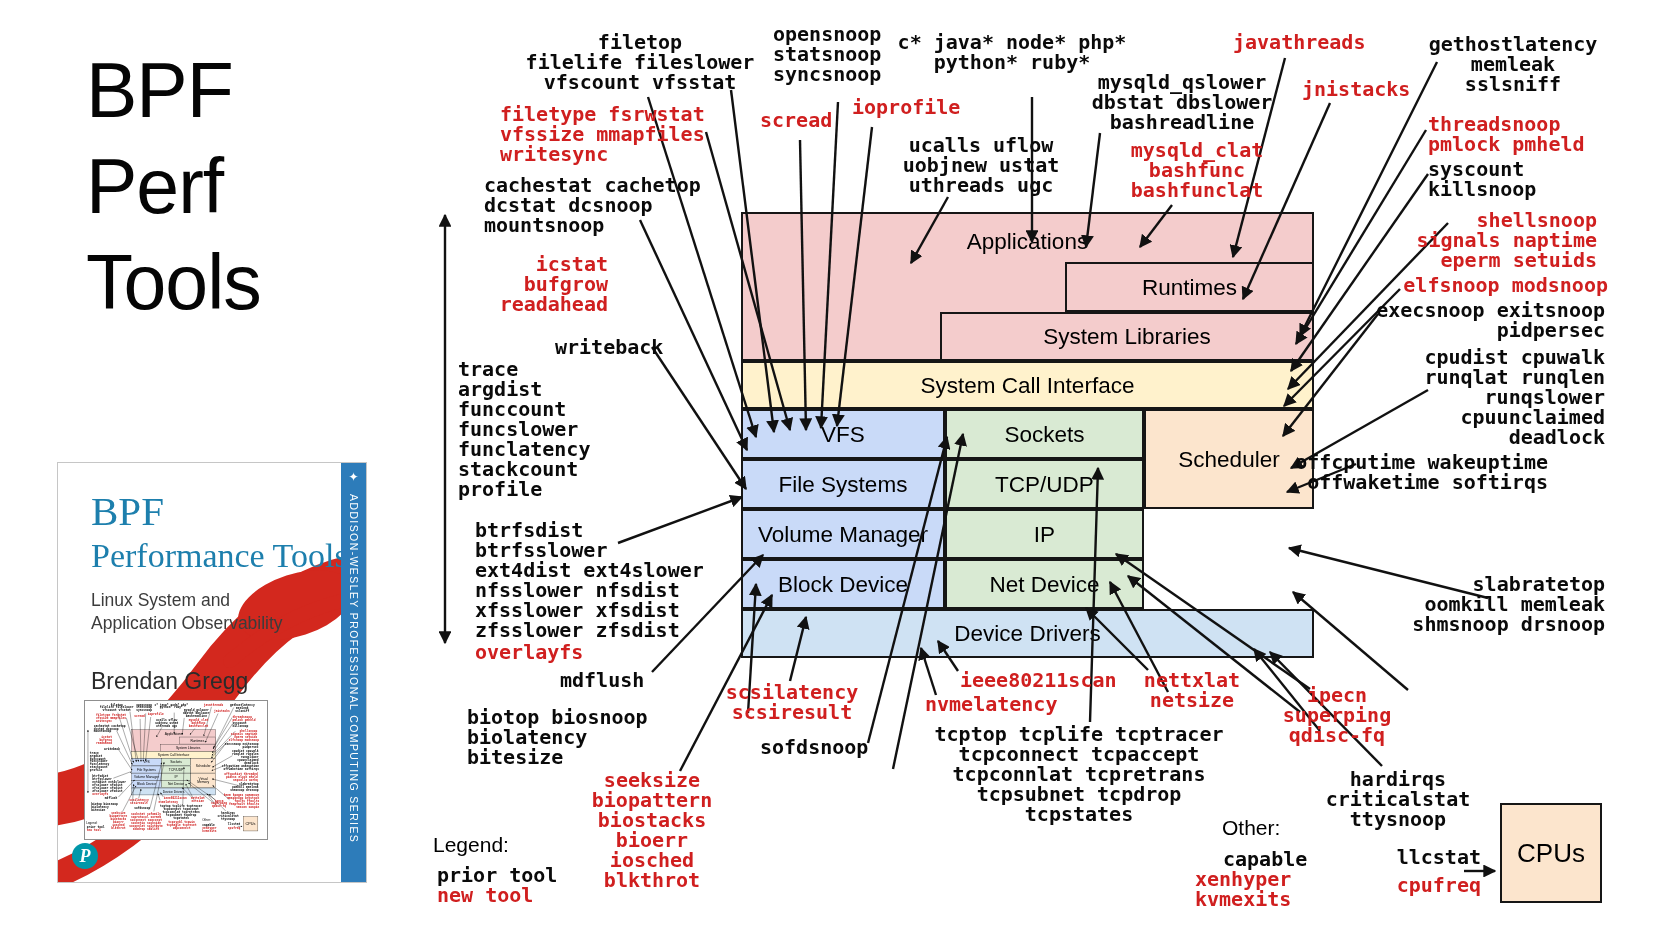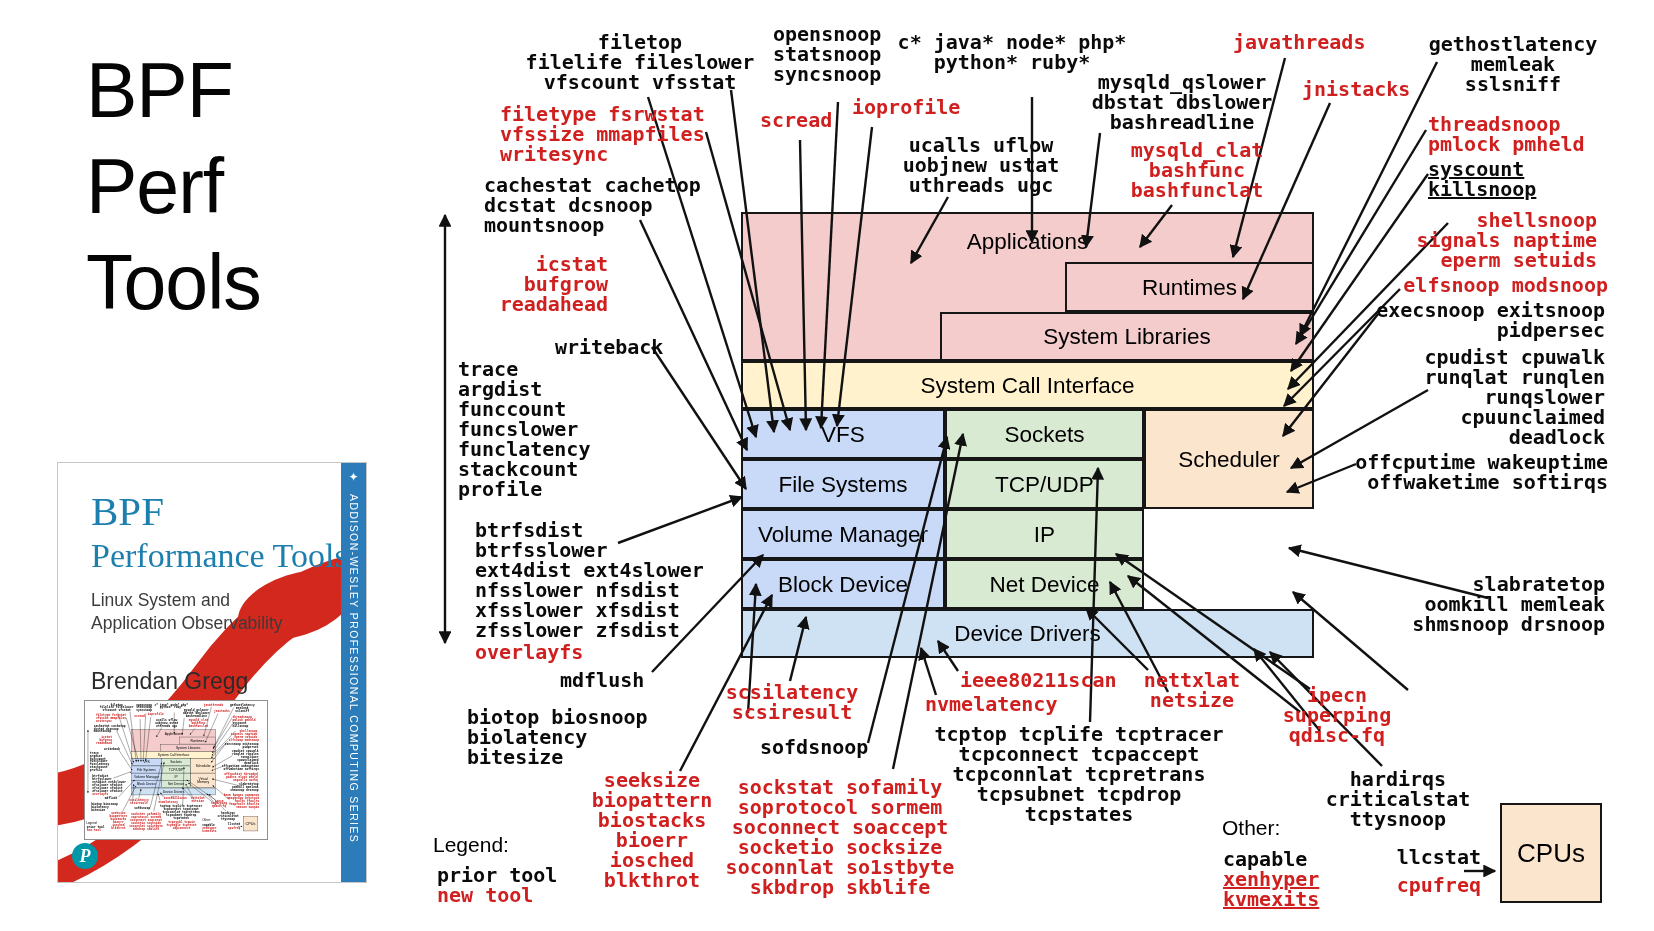--- a/index.html
+++ b/index.html
@@ -377,21 +377,21 @@
 vfssize mmapfiles
 writesync</div>
       <div class="tool left red" style="left: 1428px; top: 114px;">threadsnoop
 pmlock pmheld</div>
       <div class="tool center" style="left: 981px; top: 135px;">ucalls uflow
 uobjnew ustat
 uthreads ugc</div>
       <div class="tool center red" style="left: 1197px; top: 140px;">mysqld_clat
 bashfunc
 bashfunclat</div>
-      <div class="tool left" style="left: 1428px; top: 159px; text-decoration: underline;">syscount
+      <div class="tool left" style="left: 1428px; top: 159px;">syscount
 killsnoop</div>
       <div class="tool left" style="left: 484px; top: 175px;">cachestat cachetop
 dcstat dcsnoop
 mountsnoop</div>
       <div class="tool right red" style="left: 1597px; top: 210px;">shellsnoop
 signals naptime
 eperm setuids</div>
       <div class="tool right red" style="left: 608px; top: 254px;">icstat
 bufgrow
 readahead</div>
@@ -404,21 +404,21 @@
 runqslower
 cpuunclaimed
 deadlock</div>
       <div class="tool left" style="left: 458px; top: 359px;">trace
 argdist
 funccount
 funcslower
 funclatency
 stackcount
 profile</div>
-      <div class="tool right" style="left: 1608px; top: 452px; text-align: right;">offcputime wakeuptime
+      <div class="tool right" style="left: 1548px; top: 452px; text-align: right;">offcputime wakeuptime
 offwaketime softirqs</div>
       <div class="tool left" style="left: 475px; top: 520px;">btrfsdist
 btrfsslower
 ext4dist ext4slower
 nfsslower nfsdist
 xfsslower xfsdist
 zfsslower zfsdist</div>
       <div class="tool right" style="left: 1605px; top: 574px;">slabratetop
 oomkill memleak
 shmsnoop drsnoop</div>
@@ -444,28 +444,22 @@
       <div class="tool left" style="left: 760px; top: 737px;">sofdsnoop</div>
       <div class="tool center" style="left: 1398px; top: 769px;">hardirqs
 criticalstat
 ttysnoop</div>
       <div class="tool center red" style="left: 652px; top: 770px;">seeksize
 biopattern
 biostacks
 bioerr
 iosched
 blkthrot</div>
-      <div class="tool center red" style="left: 840px; top: 777px;">sockstat sofamily
-soprotocol sormem
-soconnect soaccept
-socketio socksize
-soconnlat so1stbyte
-skbdrop skblife</div>
       <div class="tool left" style="left: 1223px; top: 849px;">capable</div>
-      <div class="tool left red" style="left: 1223px; top: 869px; text-decoration: underline;">xenhyper
+      <div class="tool left red" style="left: 1195px; top: 869px;">xenhyper
 kvmexits</div>
       <div class="tool right" style="left: 1481px; top: 847px;">llcstat</div>
       <div class="tool right red" style="left: 1481px; top: 875px;">cpufreq</div>
       <div class="tool left" style="left: 437px; top: 865px;">prior tool</div>
       <div class="tool left red" style="left: 437px; top: 885px;">new tool</div>
       <div class="sans-label" style="left: 433px; top: 833px;">Legend:</div>
       <div class="sans-label" style="left: 1222px; top: 816px;">Other:</div>
     </div>
 </div>
 

